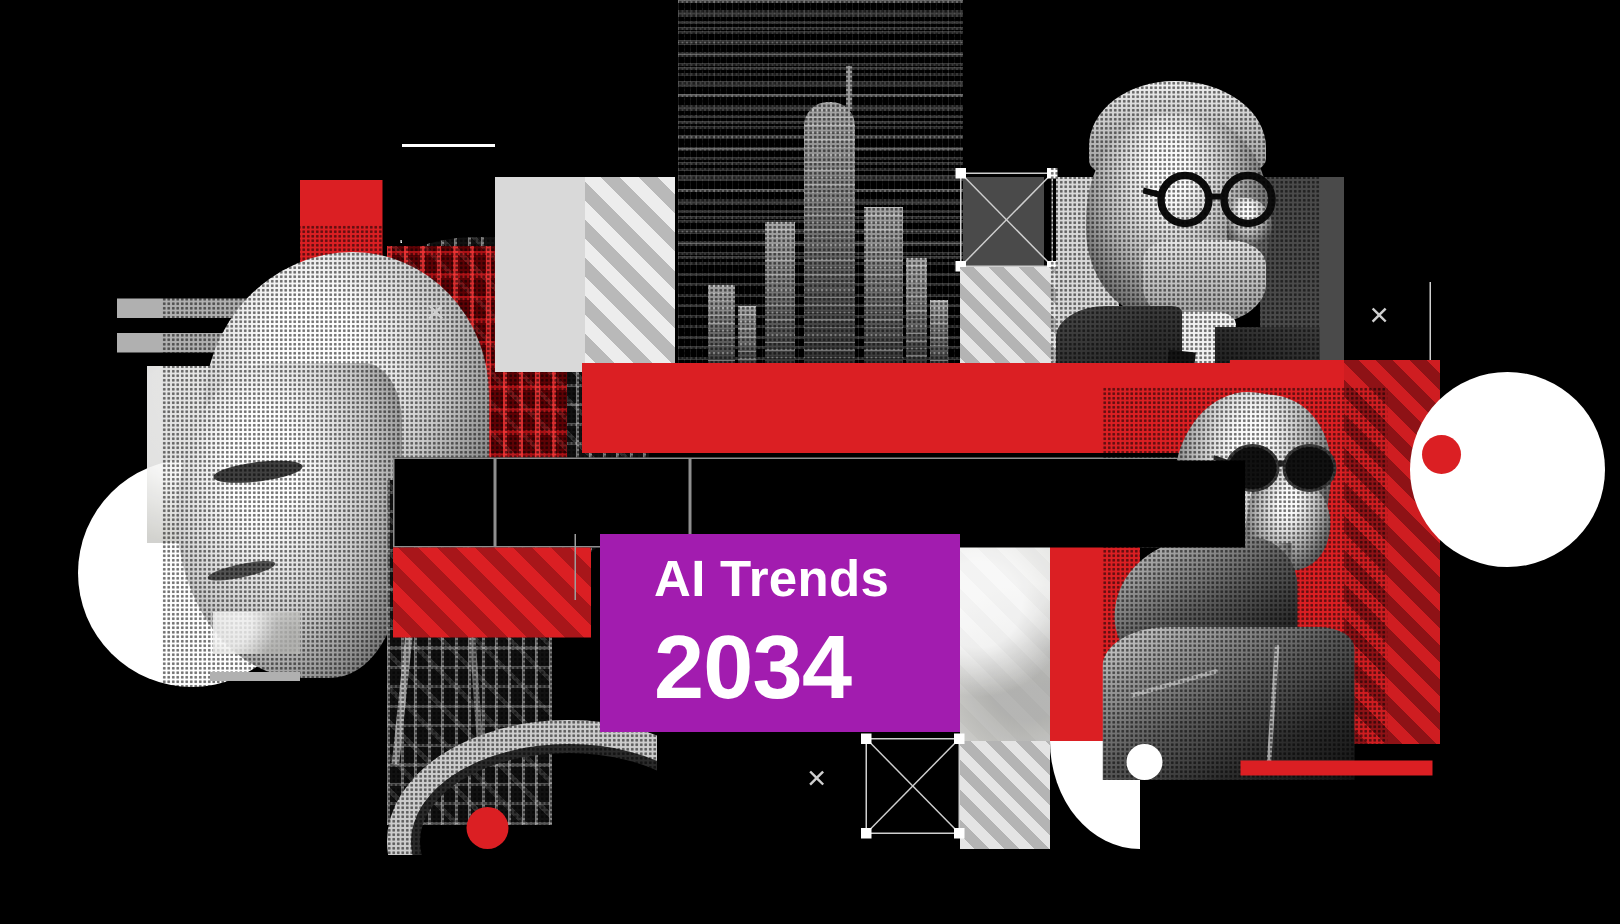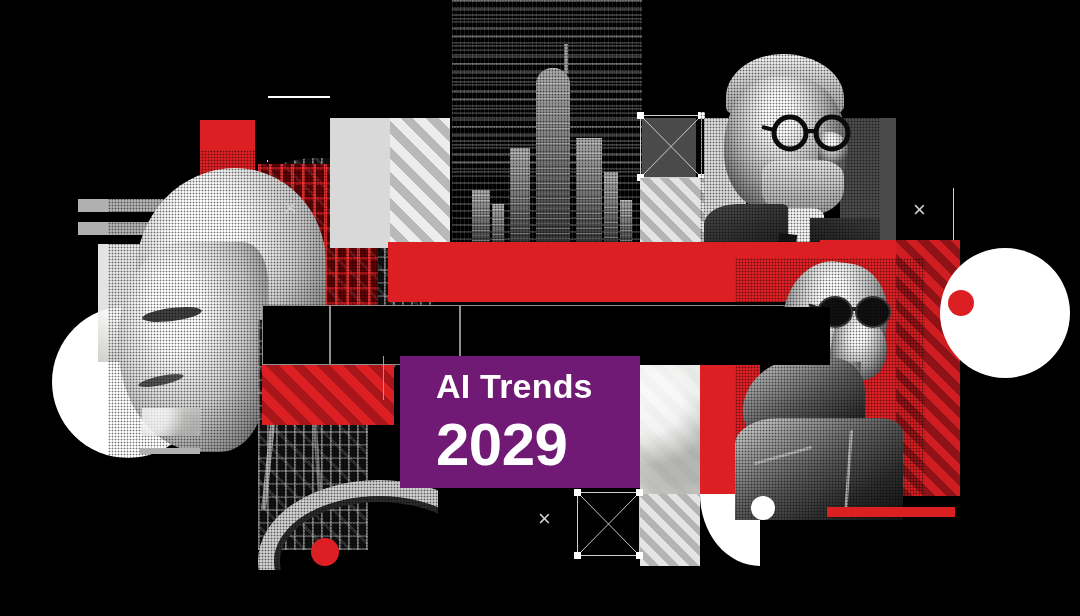--- a/index.html
+++ b/index.html
@@ -48,21 +48,21 @@
       radial-gradient(circle at 75% 70%, rgba(120,120,120,.35) 0 25%, rgba(0,0,0,0) 65%),
       radial-gradient(circle at 50% 10%, rgba(255,255,255,.5) 0 30%, rgba(0,0,0,0) 70%);
   }
 
   
   .outline{border:1px solid #8f8f8f;box-sizing:border-box;}
 
   
   #title-block{
     left:400px;top:356px;width:240px;height:132px;
-    background:#701a75;
+    background:#a21caf;
     z-index:60;
     display:flex;flex-direction:column;justify-content:center;
     padding-left:36px;box-sizing:border-box;
   }
   #title-line1{
     color:#ffffff;font-size:34px;font-weight:bold;
     letter-spacing:.2px;line-height:1;margin-bottom:12px;
   }
   #title-line2{
     color:#ffffff;font-size:60px;font-weight:bold;
@@ -282,21 +282,21 @@
   <div class="l red" style="left:718px;top:242px;width:188px;height:60px;"></div>
 
   <div class="l black outline" style="left:262px;top:305px;width:68px;height:60px;"></div>
   <div class="l black outline" style="left:330px;top:305px;width:130px;height:60px;"></div>
   <div class="l black outline" style="left:460px;top:305px;width:368px;height:60px;"></div>
 
   <div class="l stripes-red" style="left:262px;top:365px;width:132px;height:60px;"></div>
 
   <div id="title-block" class="l">
     <div id="title-line1">AI Trends</div>
-    <div id="title-line2">2029</div>
+    <div id="title-line2">2034</div>
   </div>
 
   <div class="l stripes-gray" style="left:640px;top:364px;width:60px;height:130px;"></div>
 
   <div class="l concrete" style="left:640px;top:364px;width:60px;height:130px;opacity:.9;"></div>
   <div class="l stripes-gray-sm" style="left:640px;top:494px;width:60px;height:72px;"></div>
 
   <div class="l white" style="left:700px;top:494px;width:60px;height:72px;
               border-radius:0 0 0 100%;"></div>
 

